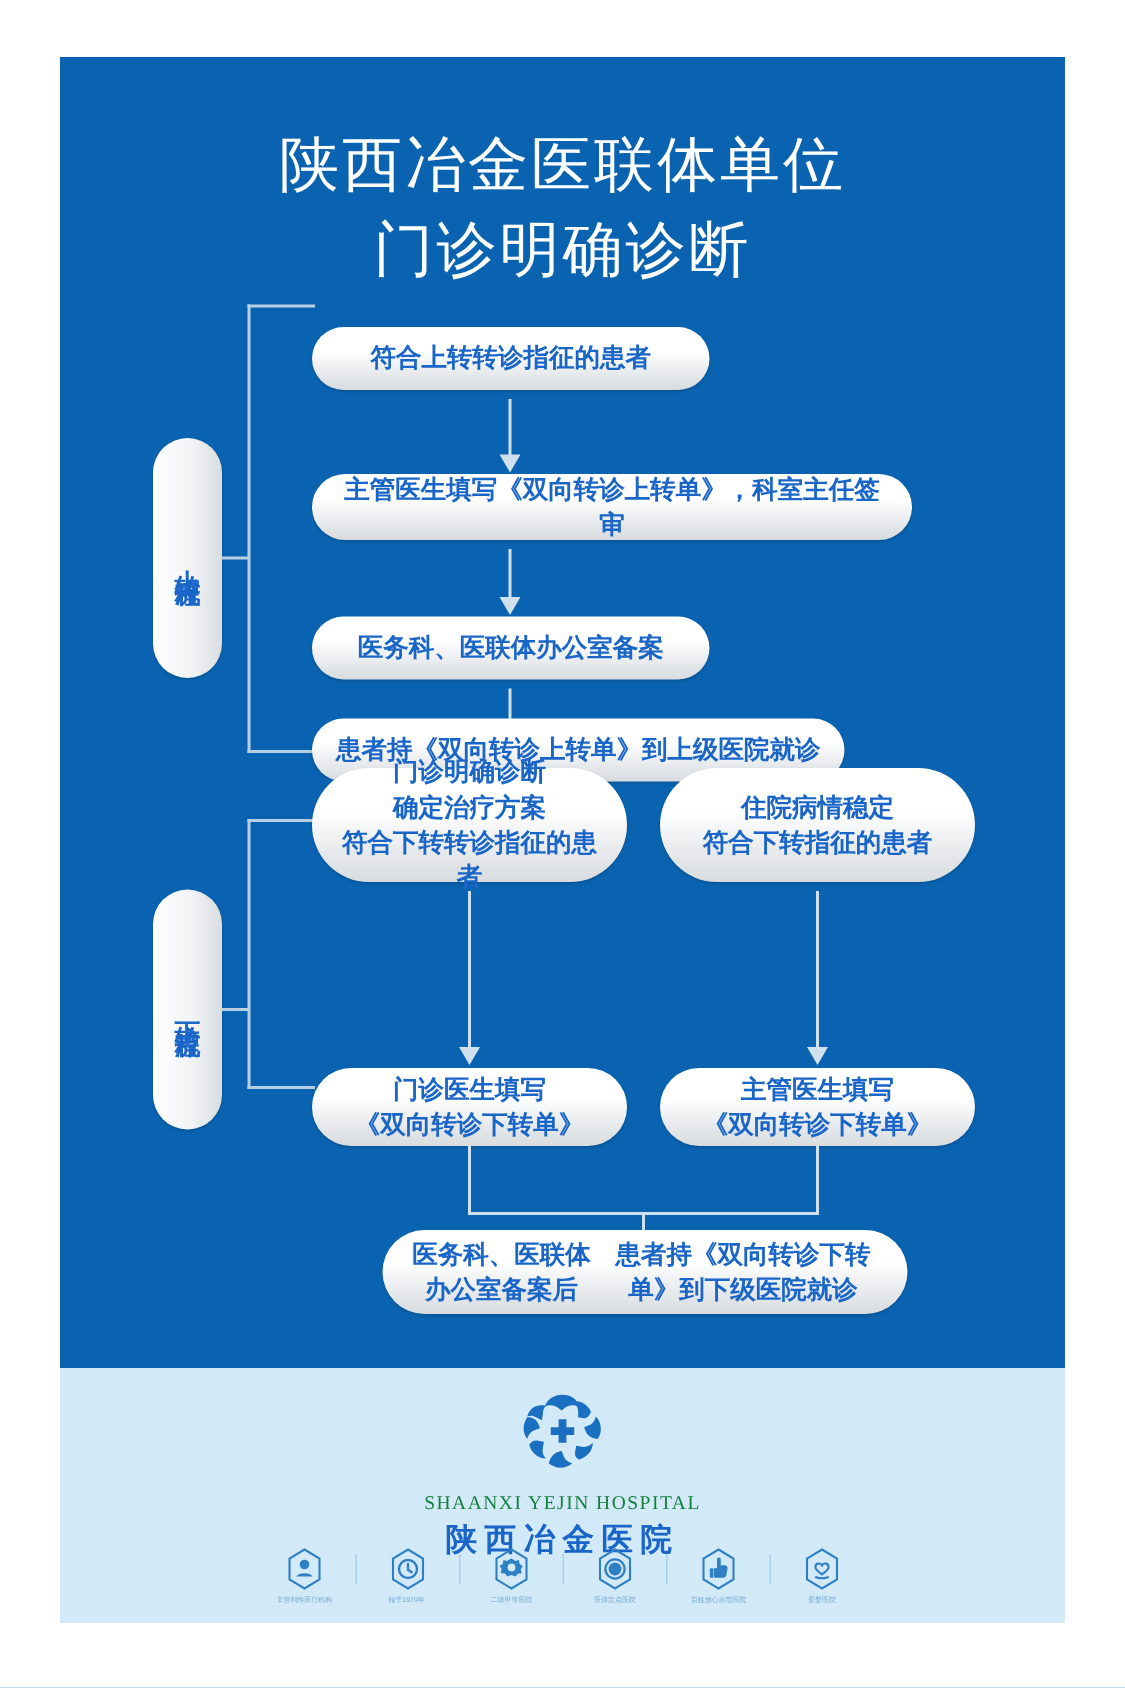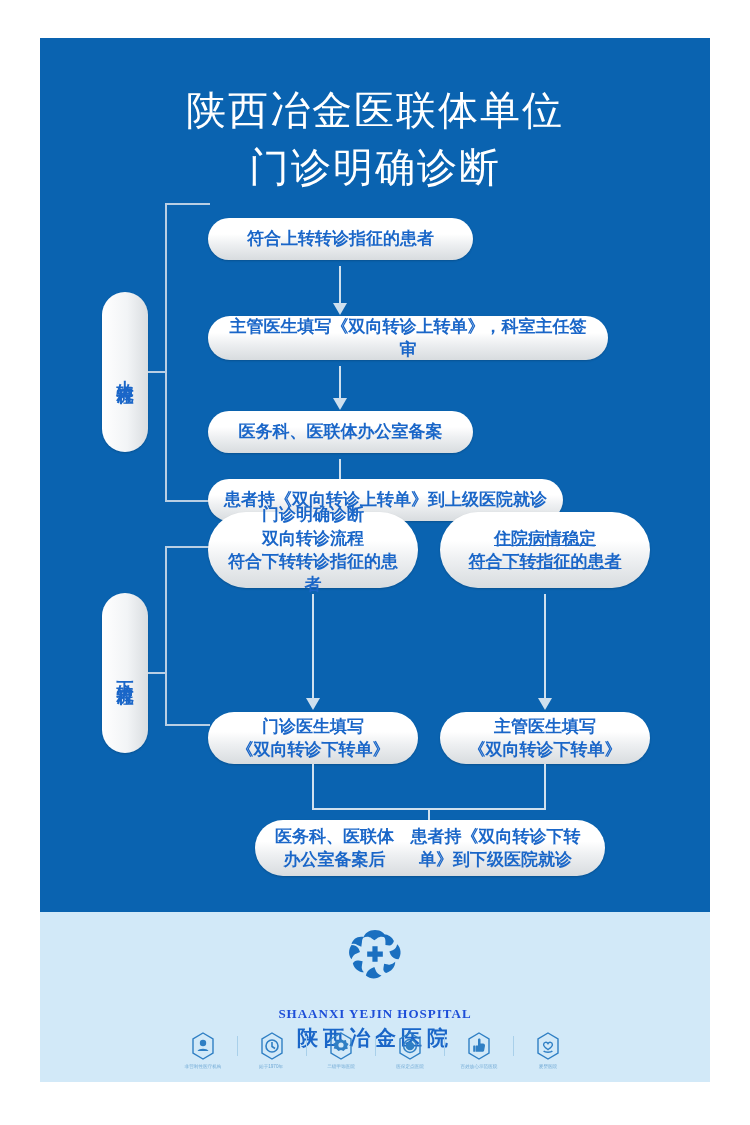--- a/index.html
+++ b/index.html
@@ -69,21 +69,21 @@
     border-right:7px solid transparent;
     border-top:12px solid #cfe0ee;
   }
 
   
   .logo-wrap{
     position:absolute;left:0;top:14px;width:670px;text-align:center;
   }
   .logo-mark{display:block;margin:0 auto;}
   .logo-en{
-    margin-top:20px;color:#1d4ed8;font-size:13px;font-weight:bold;
+    margin-top:8px;color:#15803d;font-size:13px;font-weight:normal;
     font-family:"Liberation Serif","DejaVu Serif",serif;letter-spacing:1px;
   }
   .logo-cn{
     margin-top:2px;color:#1a66c8;font-size:21px;font-weight:bold;
     letter-spacing:5px;
   }
 
   
   .creds{
     position:absolute;left:0;top:120px;width:670px;
@@ -148,25 +148,25 @@
       <span>下转流程</span>
     </div>
 
     <div class="ln-h" style="left:108px;top:634px;width:18px;"></div>
     <div class="ln-v" style="left:125px;top:508px;height:180px;"></div>
     <div class="ln-h" style="left:125px;top:508px;width:45px;"></div>
     <div class="ln-h" style="left:125px;top:686px;width:45px;"></div>
 
     <div class="box" style="left:168px;top:474px;width:210px;height:76px;flex-direction:column;">
       <span class="ln">门诊明确诊断</span>
-      <span class="ln">双向转诊流程</span>
+      <span class="ln">确定治疗方案</span>
       <span class="ln">符合下转转诊指征的患者</span>
     </div>
 
-    <div class="box" style="left:400px;top:474px;width:210px;height:76px;flex-direction:column;text-decoration:underline;">
+    <div class="box" style="left:400px;top:474px;width:210px;height:76px;flex-direction:column;">
       <span class="ln">住院病情稳定</span>
       <span class="ln">符合下转指征的患者</span>
     </div>
 
     <div class="arrow" style="left:272px;top:556px;height:105px;"></div>
     <div class="arrow" style="left:504px;top:556px;height:105px;"></div>
 
     <div class="box" style="left:168px;top:674px;width:210px;height:52px;flex-direction:column;">
       <span class="ln">门诊医生填写</span>
       <span class="ln">《双向转诊下转单》</span>

